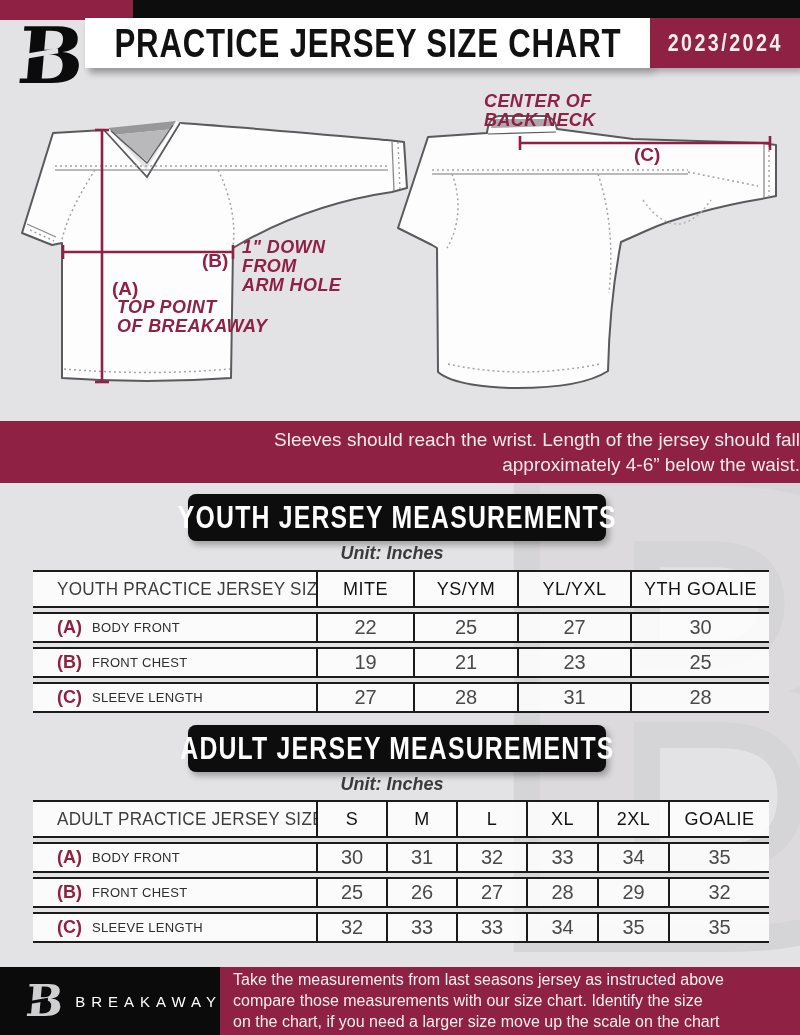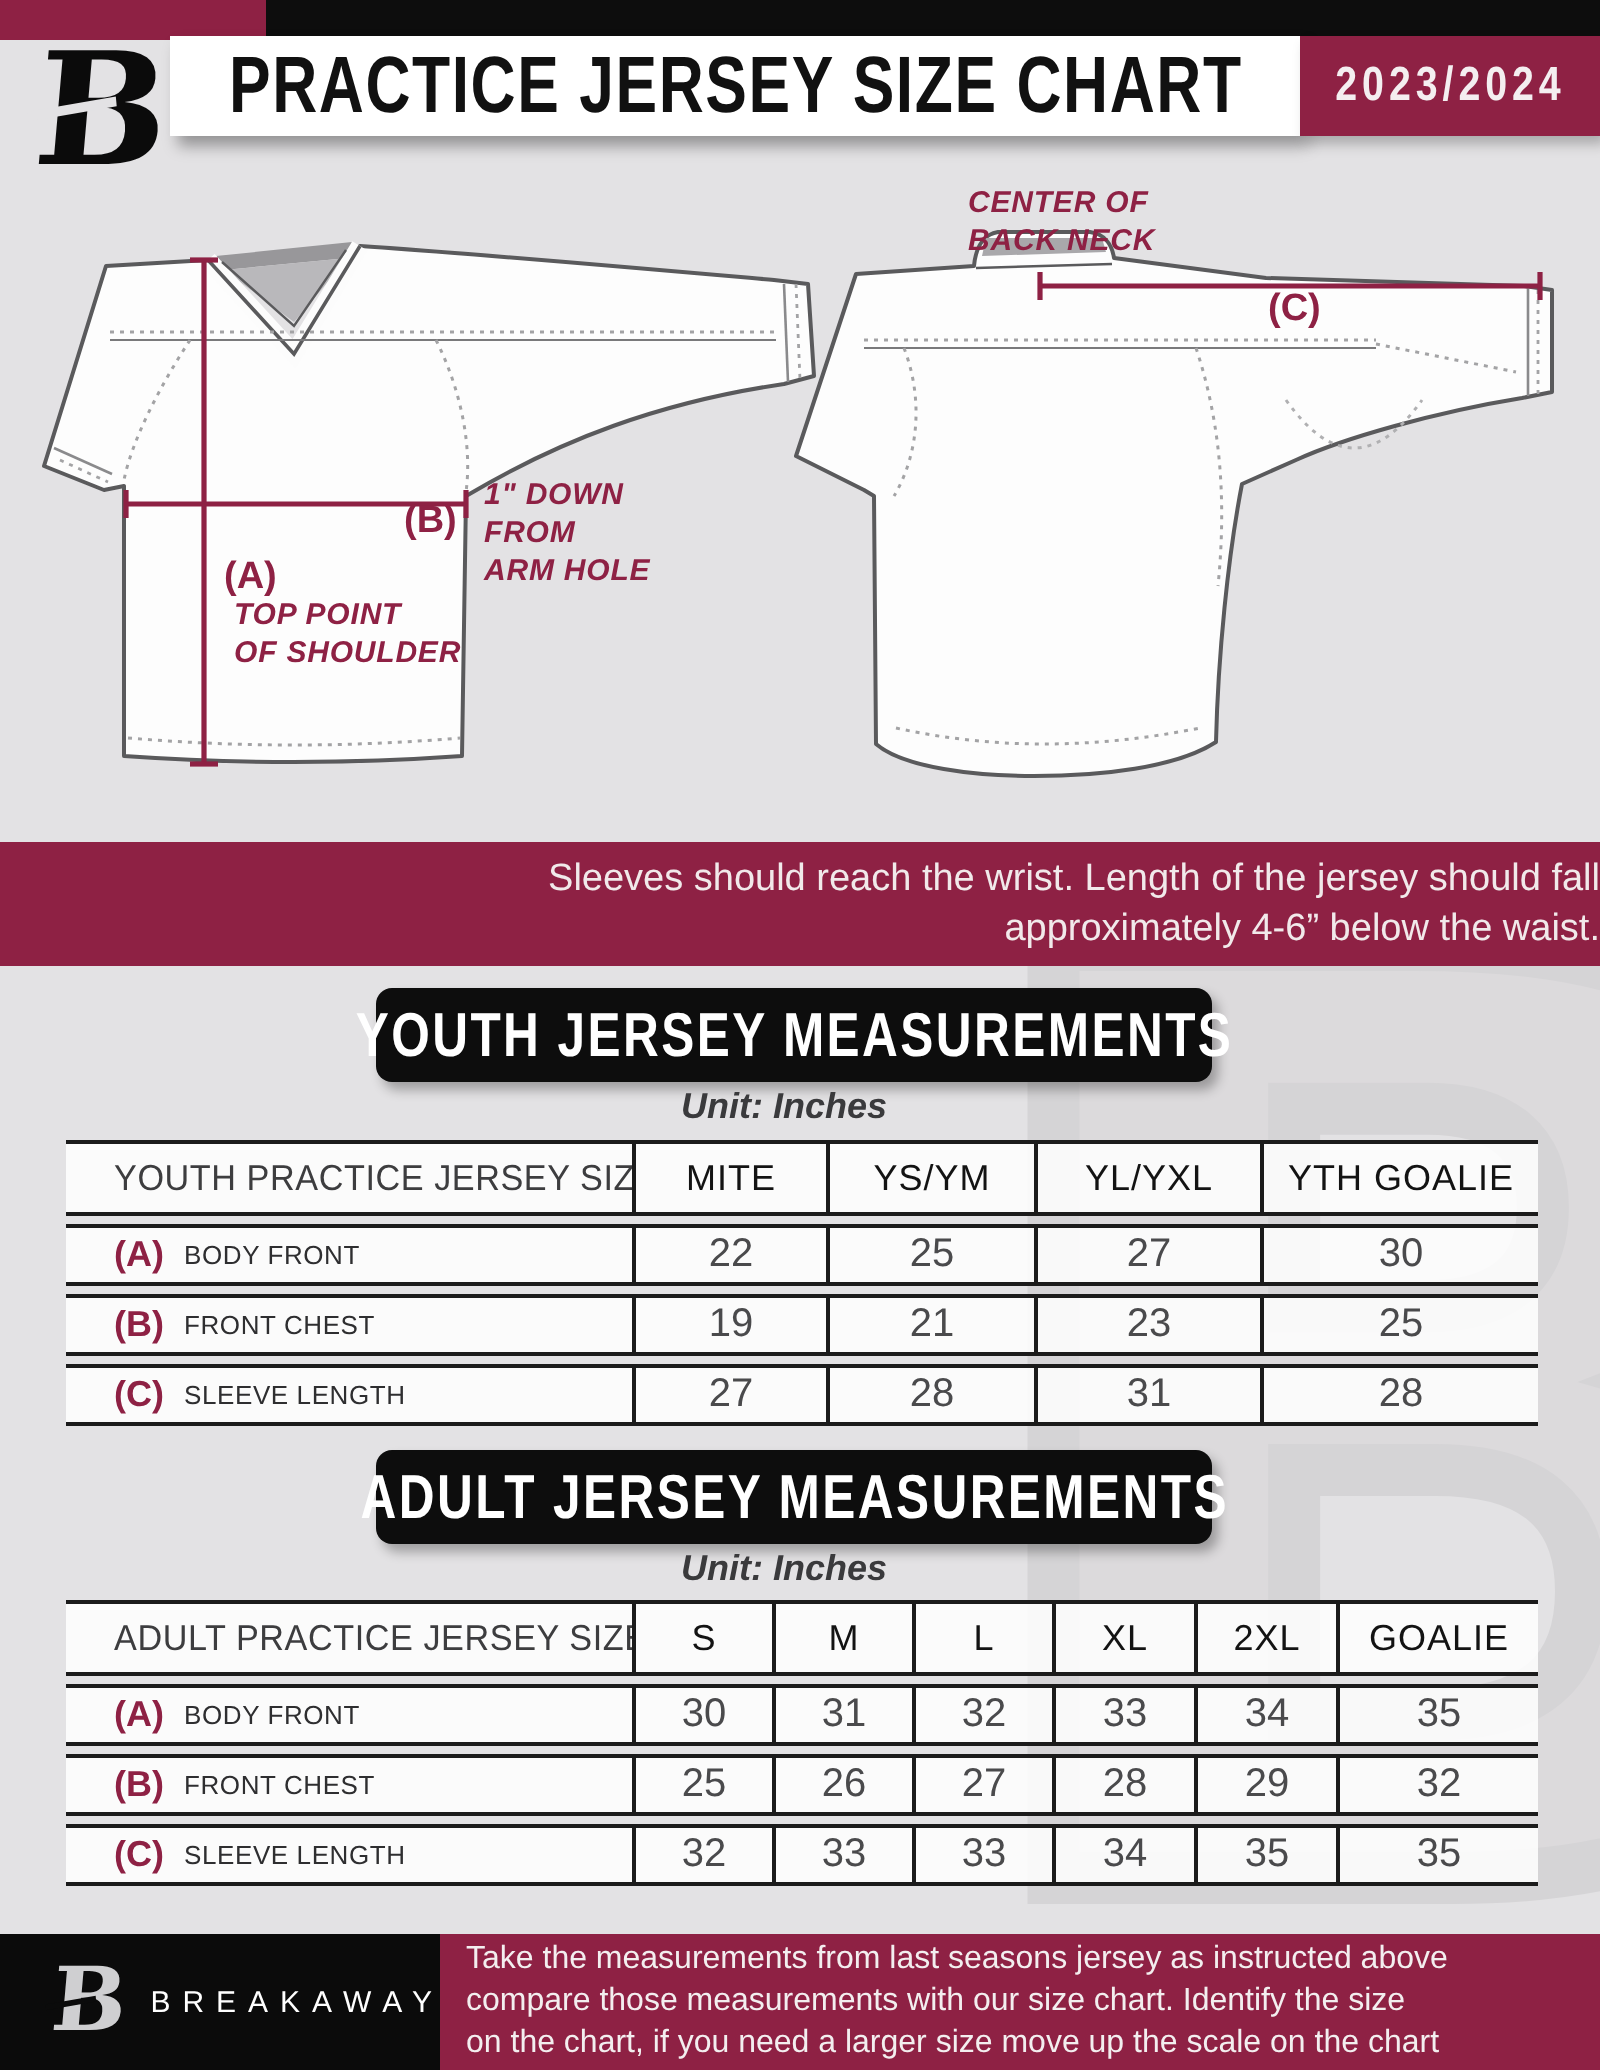--- a/index.html
+++ b/index.html
@@ -37,21 +37,21 @@
     box-shadow:3px 4px 6px rgba(0,0,0,0.25);
   }
   .season-badge span {
     font-size:24px; font-weight:700; color:#f4eef0; letter-spacing:3px;
     transform:scaleX(0.82); white-space:nowrap;
   }
   
   .diagram-svg { position:absolute; left:0; top:88px; width:800px; height:335px; z-index:1; }
   .anno { position:absolute; color:#8e2144; z-index:2; white-space:nowrap; }
   .anno .key { font-size:19px; font-weight:800; }
-  .anno.cap { font-style:italic; font-size:15px; font-weight:600; line-height:19px; letter-spacing:0.4px; }
+  .anno.cap { font-style:italic; font-size:18px; font-weight:600; line-height:19px; letter-spacing:0.4px; }
   
   .notice {
     position:absolute; left:0; top:421px; width:800px; height:62px; background:#8e2144;
     display:flex; flex-direction:column; align-items:flex-end; justify-content:center;
     z-index:2; gap:2px;
   }
   .notice div { color:#f1e9ea; font-size:19px; line-height:23px; }
   
   .hbox {
     position:absolute; left:188px; width:418px; height:47px; background:#0d0d0d; border-radius:8px;
@@ -212,21 +212,21 @@
   <div class="anno cap" style="left:242px; top:238px;">
     <div>1" DOWN</div>
     <div>FROM</div>
     <div>ARM HOLE</div>
   </div>
   <div class="anno" style="left:112px; top:278px;">
     <span class="key">(A)</span>
   </div>
   <div class="anno cap" style="left:117px; top:298px;">
     <div>TOP POINT</div>
-    <div>OF SHOULDER</div>
+    <div>OF BREAKAWAY</div>
   </div>
 
   <div class="notice">
     <div>Sleeves should reach the wrist. Length of the jersey should fall</div>
     <div>approximately 4-6” below the waist.</div>
   </div>
 
   <div class="hbox" style="top:494px;">
     <span>YOUTH JERSEY MEASUREMENTS</span>
   </div>

